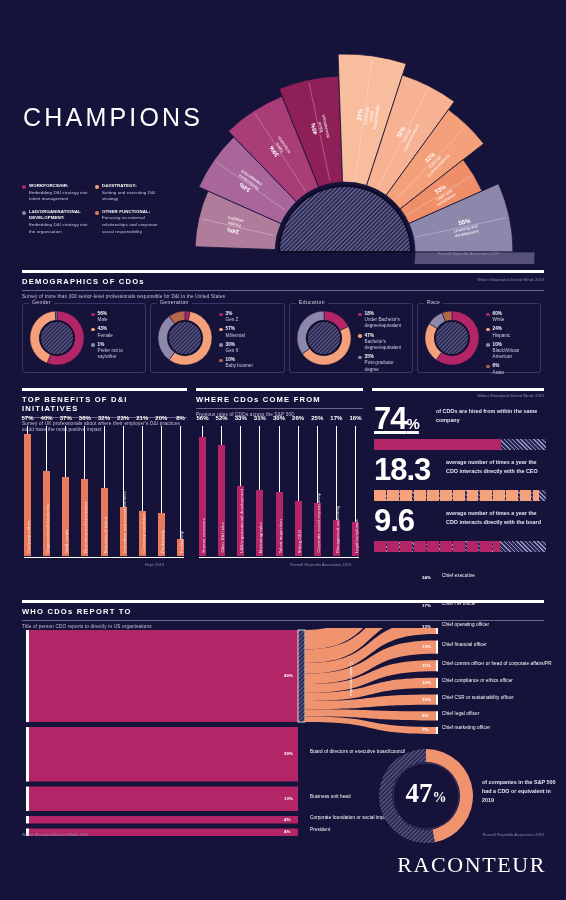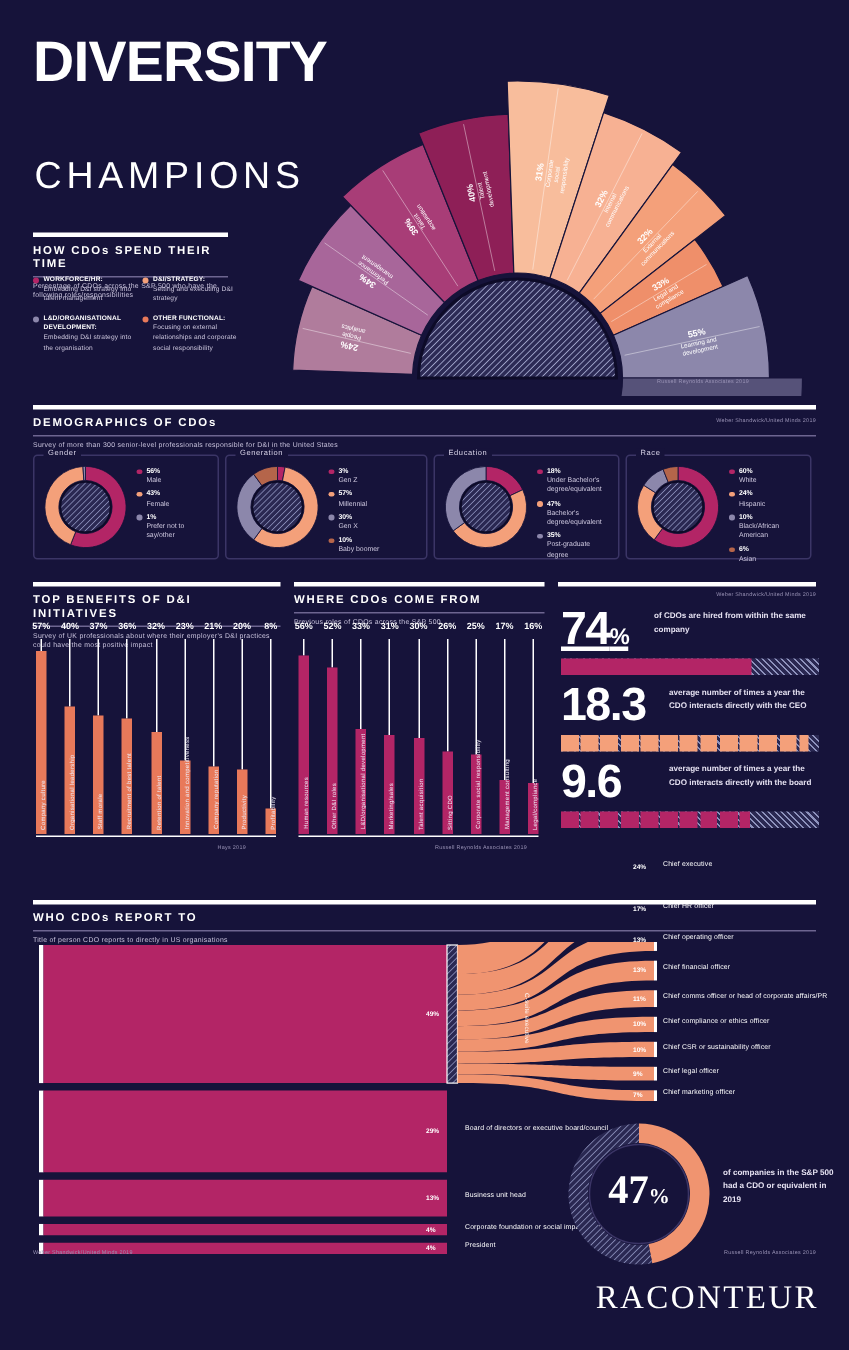--- a/index.html
+++ b/index.html
@@ -76,21 +76,20 @@
   .ring47 { position:absolute; left:378px; top:748px; width:96px; height:96px; }
   .r47-txt { position:absolute; left:386px; top:778px; width:80px; text-align:center; font-size:27px; font-weight:bold; font-family:"Liberation Serif", serif; }
   .r47-txt small { font-size:14px; }
   .r47-desc { position:absolute; left:482px; top:778px; width:78px; font-size:5.4px; line-height:1.65; color:#e6e2f2; font-weight:600; }
 </style>
 </head>
 <body>
 
 <div class="page">
 
-  <div class="hero-title">DIVERSITY</div>
   <div class="hero-sub">CHAMPIONS</div>
 
   <svg id="sunburst" viewBox="0 0 420 250">
       <path d="M55.091375947135646 232.7650754946249 A150 150 0 0 1 67.96818135360988 176.98950353862995 L141.05181796501796 209.52843498469397 A70 70 0 0 0 135.0426421086633 235.55703523082497 Z" fill="#b07c9c" stroke="#16133a" stroke-width="0.8"></path>
       <line x1="133.8709852706778" y1="221.57857303289788" x2="61.76760047657041" y2="204.93219501145188" stroke="rgba(255,255,255,.55)" stroke-width="0.5"></line>
       <g transform="translate(93.92181261448319 212.35557980479942) rotate(-167)">
         <text x="0" y="-2.5" text-anchor="middle" font-size="6" font-weight="bold" fill="#fff" font-family="&quot;Liberation Sans&quot;, sans-serif">24%</text>
         <text x="0" y="3.5" text-anchor="middle" font-size="4.2" fill="#fff" font-family="&quot;Liberation Sans&quot;, sans-serif">People</text>
         <text x="0" y="8.5" text-anchor="middle" font-size="4.2" fill="#fff" font-family="&quot;Liberation Sans&quot;, sans-serif">analytics</text>
       </g>
@@ -176,26 +175,20 @@
       <defs>
         <pattern id="hatch1" width="3" height="3" patternUnits="userSpaceOnUse" patternTransform="rotate(45)">
           <rect width="3" height="3" fill="#2c2a55"></rect>
           <line x1="0" y1="0" x2="0" y2="3" stroke="#9fa3c9" stroke-width="1.2"></line>
         </pattern>
       </defs>
       <path d="M139 238 A66 66 0 0 1 271 238 L205 238 A0 0 0 0 0 205 238 Z" fill="url(#hatch1)" stroke="#0d0b28" stroke-width="2"></path>
     </svg>
   <div class="src" id="sun-src">Russell Reynolds Associates 2019</div>
 
-  <div class="sec" id="how-time">
-    <div class="sec-rule"></div>
-    <div class="sec-title">HOW CDOs SPEND THEIR TIME</div>
-    <div class="sec-rule-thin"></div>
-    <div class="sec-note">Percentage of CDOs across the S&amp;P 500 who have the following roles/responsibilities</div>
-  </div>
   <div class="leg-grid" id="time-legend">
       <div class="leg-item">
         <span class="leg-dot" style="background:#b32566"></span>
       <span class="leg-txt"><span class="leg-head">WORKFORCE/HR:</span><br><span class="leg-body">Embedding D&amp;I strategy into talent management</span></span>
       </div>
       <div class="leg-item">
         <span class="leg-dot" style="background:#f4a07a"></span>
       <span class="leg-txt"><span class="leg-head">D&amp;I/STRATEGY:</span><br><span class="leg-body">Setting and executing D&amp;I strategy</span></span>
       </div>
       <div class="leg-item">

